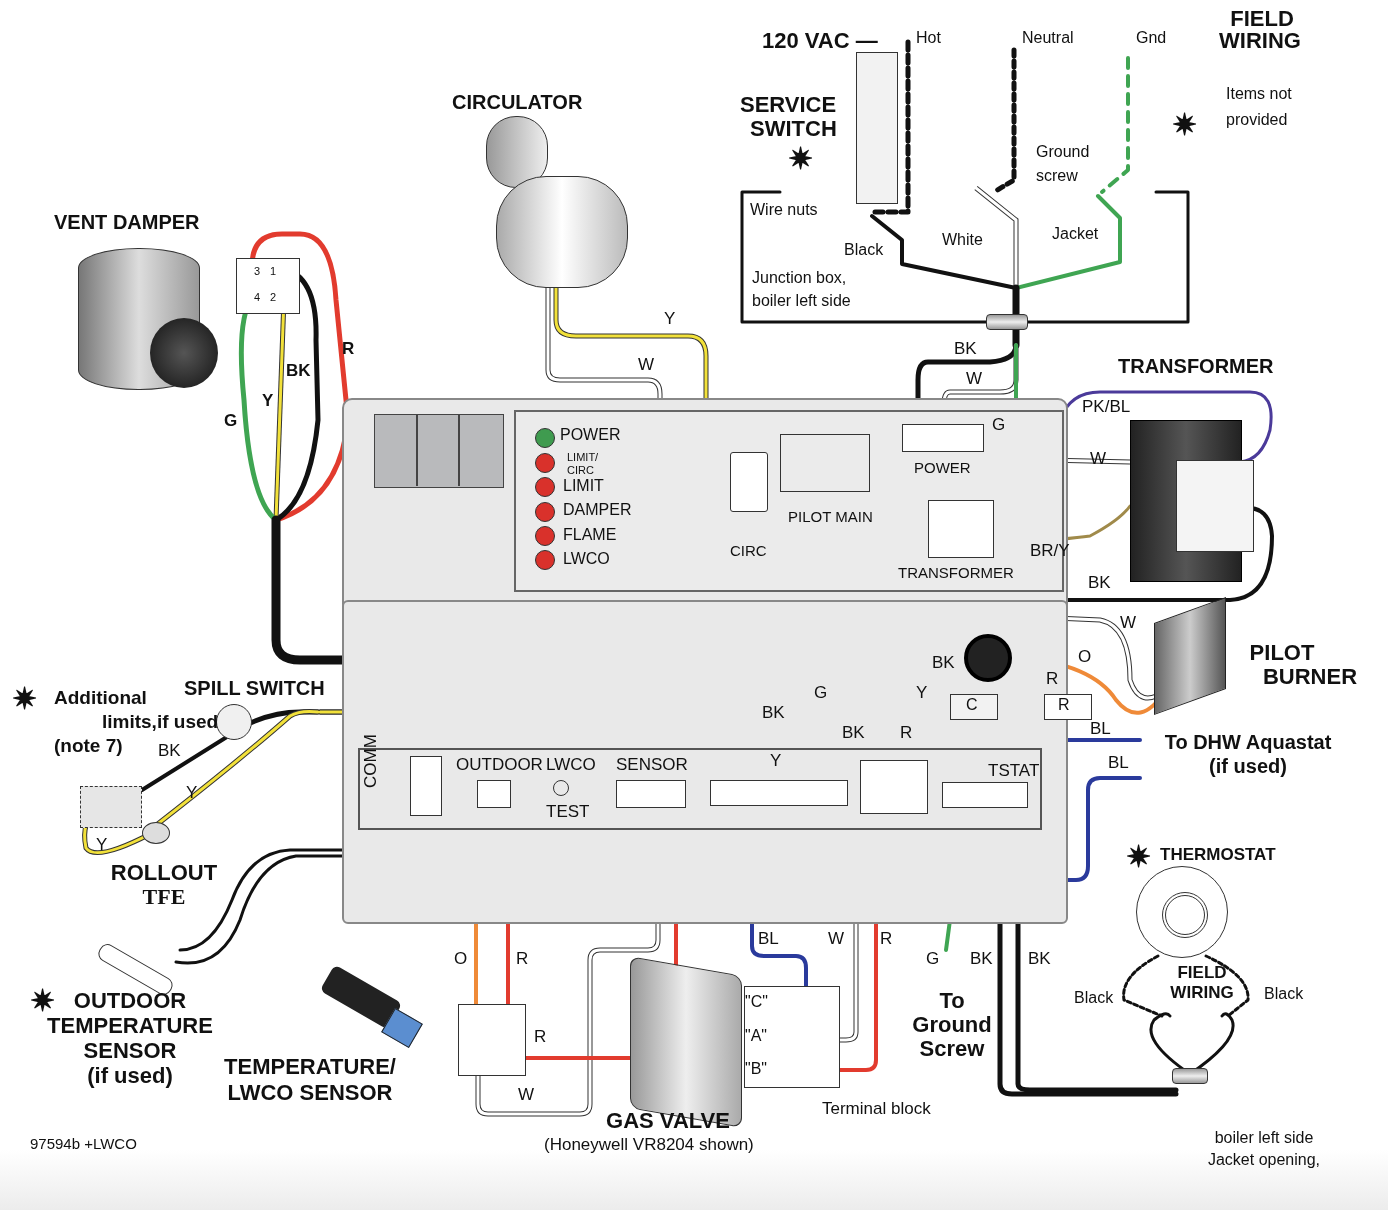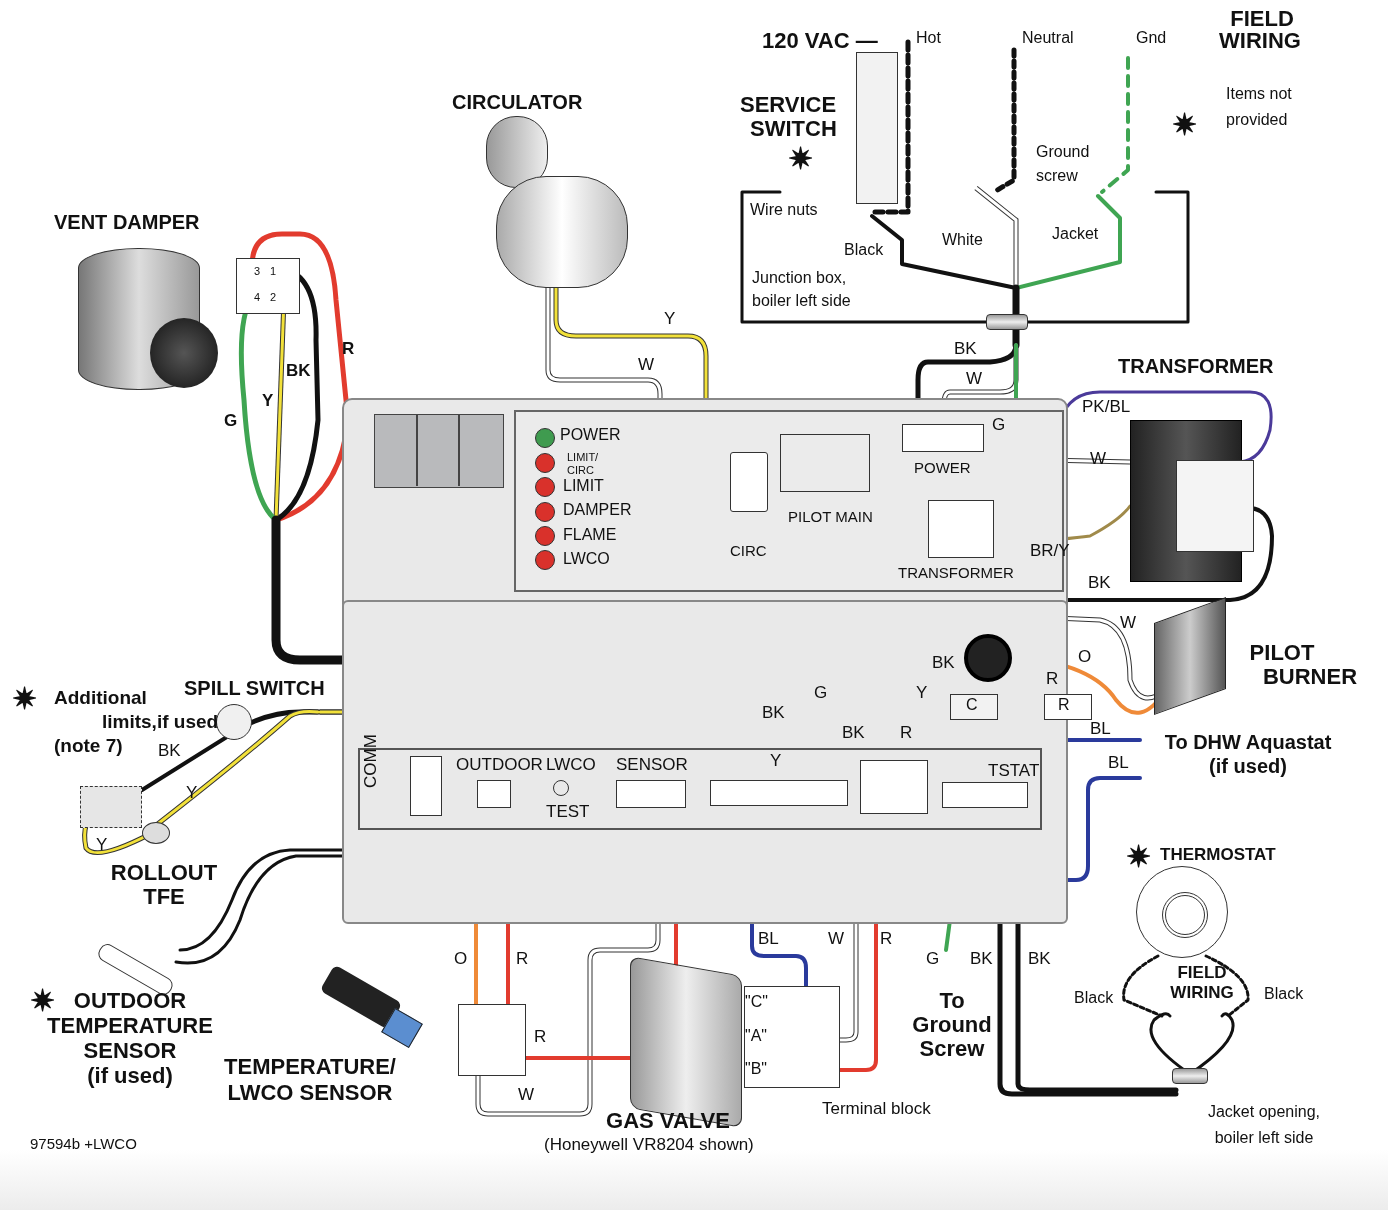--- a/index.html
+++ b/index.html
@@ -203,21 +203,21 @@
 <div class="lbl h" style="left:54px;top:212px;font-size:20px;">VENT DAMPER</div>
 <div class="lbl h" style="left:1118px;top:356px;font-size:20px;">TRANSFORMER</div>
 <div class="lbl h c" style="left:1230px;top:642px;width:104px;">PILOT</div>
 <div class="lbl h c" style="left:1258px;top:666px;width:104px;">BURNER</div>
 <div class="lbl h" style="left:184px;top:678px;font-size:20px;">SPILL SWITCH</div>
 <div class="star" style="left:12px;top:684px;">✷</div>
 <div class="lbl b s" style="left:54px;top:688px;font-size:19px;">Additional</div>
 <div class="lbl b s" style="left:54px;top:712px;font-size:19px;margin-left:48px;">limits,if used</div>
 <div class="lbl b s" style="left:54px;top:736px;font-size:19px;">(note 7)</div>
 <div class="lbl h c" style="left:104px;top:862px;width:120px;">ROLLOUT</div>
-<div class="lbl h c" style="left:104px;top:886px;width:120px;">TFE</div>
+<div class="lbl h c" style="left:104px;top:886px;width:120px;font-family:Liberation Serif, serif;">TFE</div>
 <div class="star" style="left:30px;top:986px;">✷</div>
 <div class="lbl h c" style="left:40px;top:990px;width:180px;">OUTDOOR</div>
 <div class="lbl h c" style="left:30px;top:1015px;width:200px;">TEMPERATURE</div>
 <div class="lbl h c" style="left:30px;top:1040px;width:200px;">SENSOR</div>
 <div class="lbl h c" style="left:30px;top:1065px;width:200px;">(if used)</div>
 <div class="lbl h c" style="left:210px;top:1056px;width:200px;">TEMPERATURE/</div>
 <div class="lbl h c" style="left:210px;top:1082px;width:200px;">LWCO SENSOR</div>
 <div class="lbl h c" style="left:596px;top:1110px;width:144px;">GAS VALVE</div>
 <div class="lbl s" style="left:544px;top:1136px;">(Honeywell VR8204 shown)</div>
 <div class="lbl s" style="left:822px;top:1100px;">Terminal block</div>
@@ -225,21 +225,21 @@
 <div class="lbl m" style="left:745px;top:1028px;">"A"</div>
 <div class="lbl m" style="left:745px;top:1061px;">"B"</div>
 <div class="lbl h c" style="left:1150px;top:732px;width:196px;font-size:20px;">To DHW Aquastat</div>
 <div class="lbl h c" style="left:1150px;top:756px;width:196px;font-size:20px;">(if used)</div>
 <div class="star" style="left:1126px;top:842px;">✷</div>
 <div class="lbl b s" style="left:1160px;top:846px;">THERMOSTAT</div>
 <div class="lbl b s c" style="left:1160px;top:964px;width:84px;">FIELD</div>
 <div class="lbl b s c" style="left:1160px;top:984px;width:84px;">WIRING</div>
 <div class="lbl m" style="left:1074px;top:990px;">Black</div>
 <div class="lbl m" style="left:1264px;top:986px;">Black</div>
-<div class="lbl m c" style="left:1170px;top:1104px;width:188px;">Jacket opening,</div>
+<div class="lbl m c" style="left:1170px;top:1152px;width:188px;">Jacket opening,</div>
 <div class="lbl m c" style="left:1170px;top:1130px;width:188px;">boiler left side</div>
 <div class="lbl h c" style="left:904px;top:990px;width:96px;">To</div>
 <div class="lbl h c" style="left:904px;top:1014px;width:96px;">Ground</div>
 <div class="lbl h c" style="left:904px;top:1038px;width:96px;">Screw</div>
 <div class="lbl xs" style="left:30px;top:1136px;">97594b +LWCO</div>
 
 <div class="lbl s b" style="left:224px;top:412px;">G</div>
 <div class="lbl s b" style="left:262px;top:392px;">Y</div>
 <div class="lbl s b" style="left:286px;top:362px;">BK</div>
 <div class="lbl s b" style="left:342px;top:340px;">R</div>

